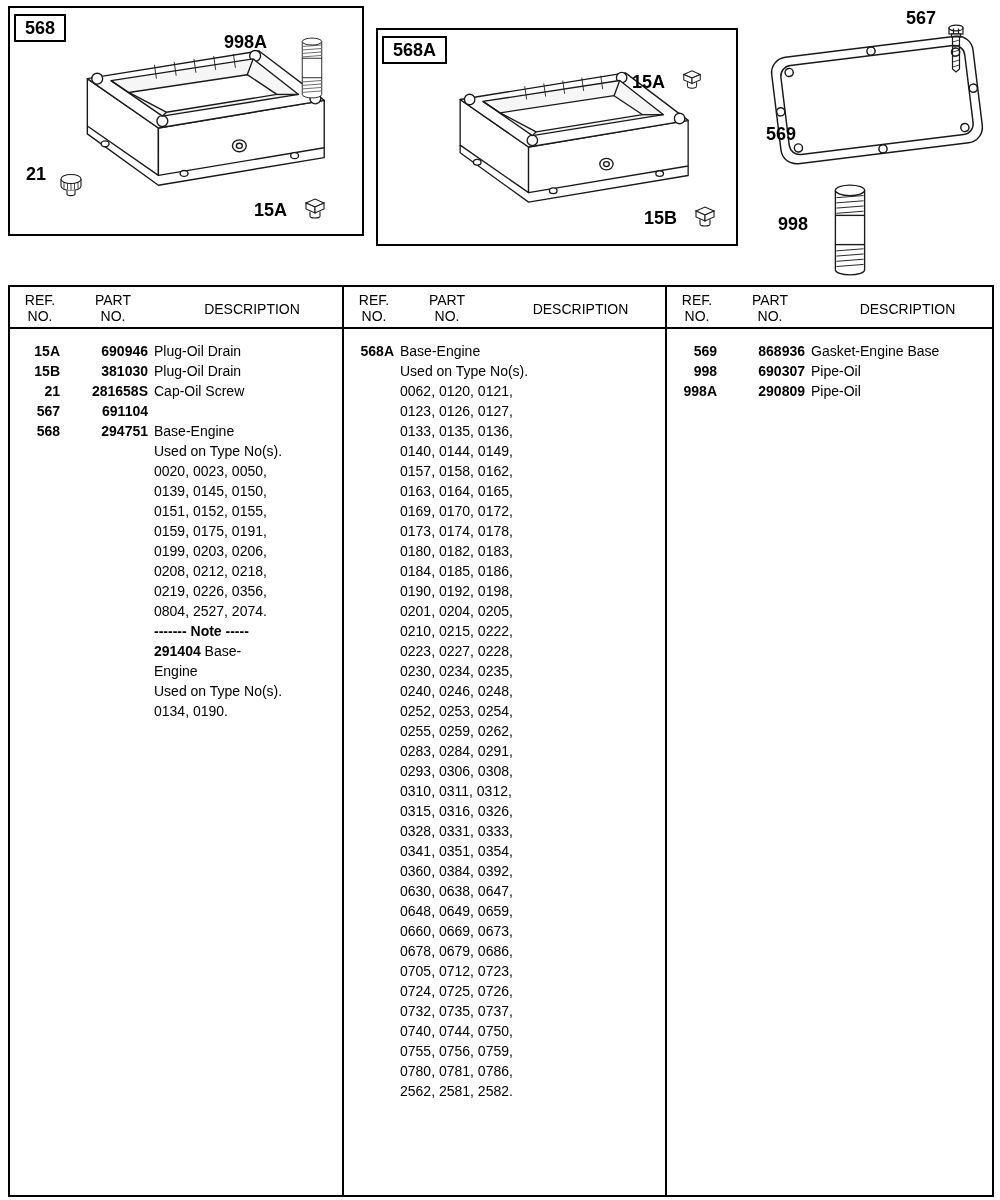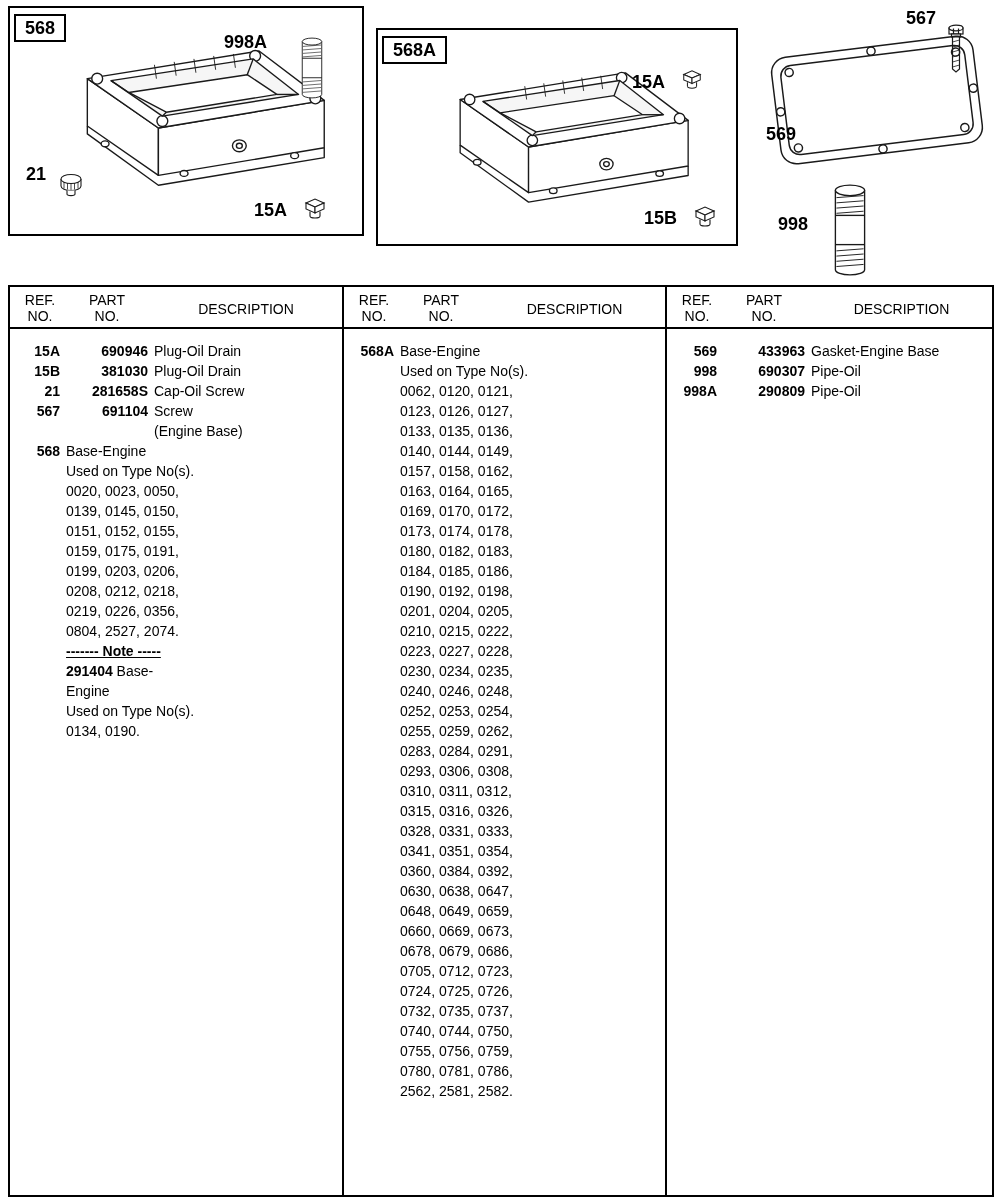--- a/index.html
+++ b/index.html
@@ -20,30 +20,30 @@
   
   .ptable {
     position:absolute; left:8px; top:285px; width:986px; height:912px;
     border:2px solid #000; background:#fff;
   }
   .vline { position:absolute; top:0; bottom:0; width:2px; background:#000; }
   .hline { position:absolute; left:0; right:0; height:2px; background:#000; }
   .pt-col { position:absolute; top:0; bottom:0; overflow:hidden; }
   .pt-head {
     height:40px; display:grid; grid-template-columns:40px 82px 1fr;
-    column-gap:6px; padding:5px 4px 2px 10px;
+    column-gap:12px; padding:5px 4px 2px 10px;
     font-size:14px; line-height:16px; text-align:center;
   }
   .th-desc { display:flex; align-items:center; justify-content:center; }
   .pt-body { margin-top:2px; padding:12px 4px 0 10px; font-size:14px; line-height:20px; }
   .entry { display:grid; grid-template-columns:40px 82px 1fr; column-gap:6px; }
   .entry .ref, .entry .part { font-weight:bold; text-align:right; white-space:nowrap; }
   .entry .desc { min-width:0; }
   .dline { white-space:nowrap; }
-  .dline.bold { font-weight:bold;text-decoration:underline; }
+  .dline.bold { font-weight:bold; }
   .dline b { font-weight:bold;margin-top:12px; }
 </style>
 </head>
 <body>
 
 <svg width="0" height="0" style="position:absolute" aria-hidden="true">
   <defs>
     <g id="pan" stroke="#1a1a1a" stroke-width="1.4" fill="#ffffff" stroke-linejoin="round">
       <polygon points="52,50 124,100 124,148 52,98"></polygon>
       <polygon points="124,100 292,72 292,120 124,148"></polygon>
@@ -231,27 +231,24 @@
         <div class="entry">
           <div class="ref">21</div>
           <div class="part">281658S</div>
           <div class="desc">
             <div class="dline">Cap-Oil Screw</div>
           </div>
         </div>
         <div class="entry">
           <div class="ref">567</div>
           <div class="part">691104</div>
-          <div class="desc">
-            <div class="dline">Screw</div>
-            <div class="dline">(Engine Base)</div>
-          </div>
         </div>
         <div class="entry">
           <div class="ref">568</div>
+          <div class="part">294751</div>
           <div class="desc">
             <div class="dline">Base-Engine</div>
             <div class="dline">Used on Type No(s).</div>
             <div class="dline">0020, 0023, 0050,</div>
             <div class="dline">0139, 0145, 0150,</div>
             <div class="dline">0151, 0152, 0155,</div>
             <div class="dline">0159, 0175, 0191,</div>
             <div class="dline">0199, 0203, 0206,</div>
             <div class="dline">0208, 0212, 0218,</div>
             <div class="dline">0219, 0226, 0356,</div>
@@ -337,21 +334,21 @@
         <div>PART</div>
           <div>NO.</div>
       </div>
       <div class="th-desc">
         <div>DESCRIPTION</div>
       </div>
     </div>
     <div class="pt-body col-body">
         <div class="entry">
           <div class="ref">569</div>
-          <div class="part">433963</div>
+          <div class="part">868936</div>
           <div class="desc">
             <div class="dline">Gasket-Engine Base</div>
           </div>
         </div>
         <div class="entry">
           <div class="ref">998</div>
           <div class="part">690307</div>
           <div class="desc">
             <div class="dline">Pipe-Oil</div>
           </div>

